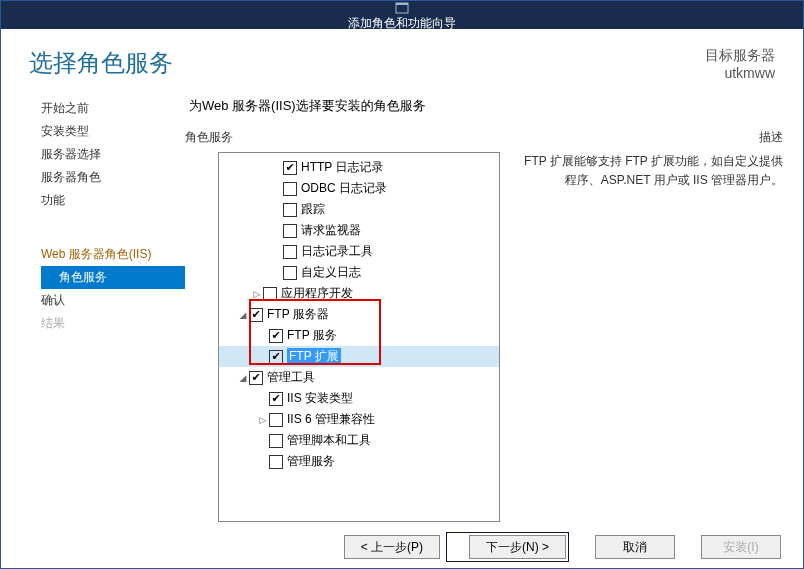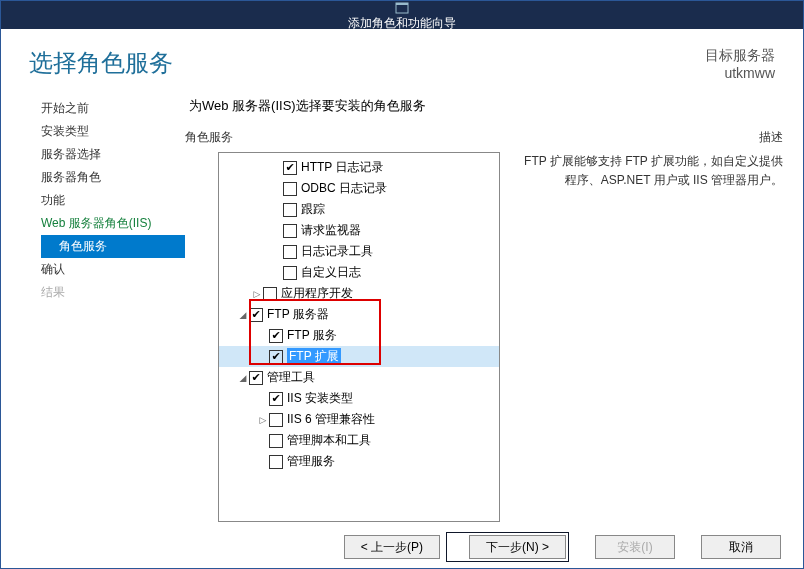--- a/index.html
+++ b/index.html
@@ -84,21 +84,21 @@
   .sidebar {
     width: 168px;
     padding: 4px 0 0 24px;
     font-size: 12px;
   }
   .sidebar-item {
     padding: 3px 0;
     color: #333;
     cursor: pointer;
   }
-  .sidebar-item.link { color: #15803d; }
+  .sidebar-item.link { color: #a16207; margin-top: 31px; }
   .sidebar-item.sub { padding-left: 18px; }
   .sidebar-item.active {
     background: #007acc;
     color: #fff;
     padding-left: 18px;
   }
   .sidebar-item.disabled { color: #aaa; cursor: default;}
   .main {
     flex: 1;
     display: flex;
@@ -340,18 +340,18 @@
         </div>
       </div>
 
     </div>
 
     <div class="footer">
       <div class="btn">&lt; 上一步(P)</div>
       <span class="btn-callout">
         <div class="btn">下一步(N) &gt;</div>
       </span>
+      <div class="btn">取消</div>
       <div class="btn disabled">安装(I)</div>
-      <div class="btn">取消</div>
     </div>
 
   </div>
 </div>
 
 </body></html>

